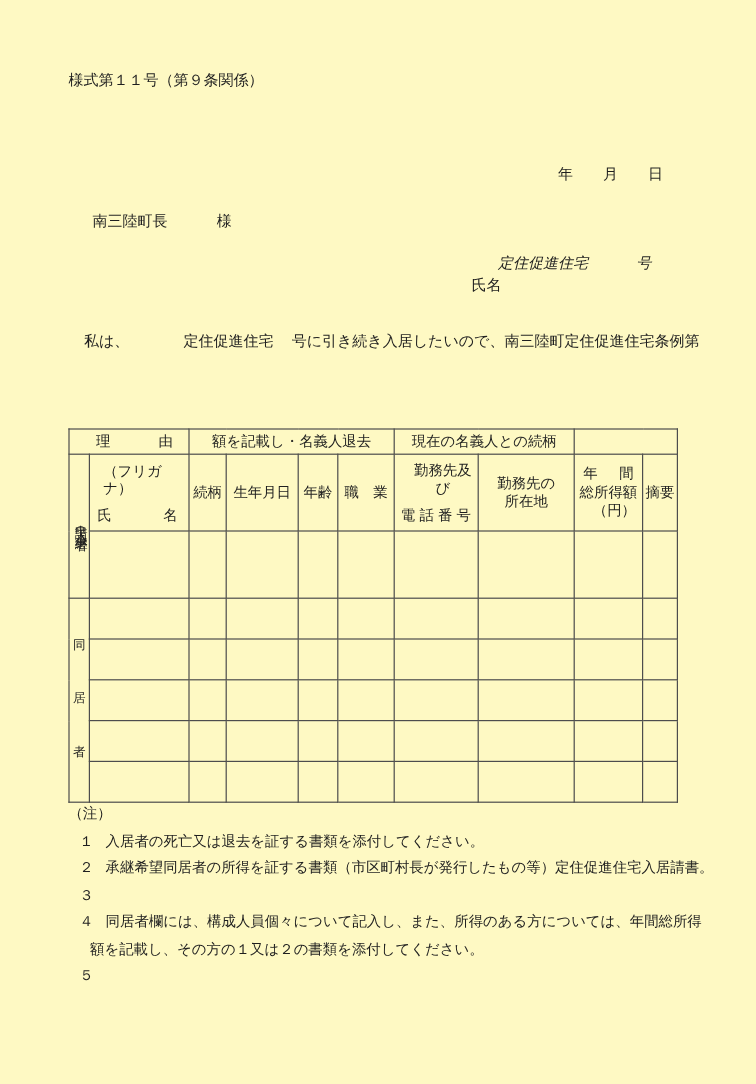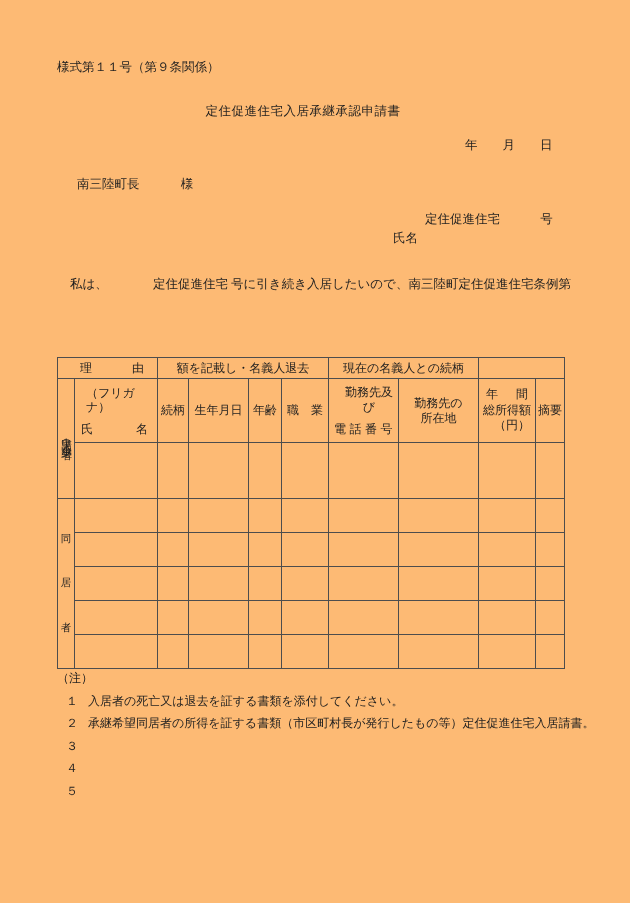--- a/index.html
+++ b/index.html
@@ -1,38 +1,38 @@
 <!DOCTYPE html>
 <html><head>
 <meta charset="utf-8">
 <style>
   * { margin:0; padding:0; box-sizing:border-box; }
   html,body { background:#e8e8e8; }
   .page {
     position:relative;
     width:630px; height:903px;
-    background:#fdba74;
+    background:#fef9c3;
     font-family:"Liberation Serif","DejaVu Serif",serif;
     color:#1f1f1f;
     overflow:hidden;
   }
   .abs { position:absolute; line-height:1.15; font-size:12.5px; white-space:nowrap; }
 
   .form-number { top:60px; left:57px; }
   .doc-title   { top:104px; left:57px; width:492px; text-align:center; letter-spacing:0.5px; }
   .date-line   { top:138px; left:465px; display:flex; gap:25px; }
   .addressee   { top:177px; left:77px;font-family:Liberation Serif, serif; }
   .addressee .honorific { margin-left:38px; }
-  .housing-line{ top:212px; left:425px; }
+  .housing-line{ top:212px; left:415px;font-style:italic; }
   .housing-line .unit { margin-left:37px; }
   .name-line   { top:231px; left:393px;text-align:right; }
   .body-line1  { top:277px; left:57px; }
   .body-line1 .bp1 { margin-left:13px; }
   .body-line1 .bp2 { margin-left:42px; }
-  .body-line1 .bp3 { }
+  .body-line1 .bp3 { margin-left:12px; }
   .body-line2  { top:301px; left:57px; }
 
   
   .form-table {
     position:absolute; left:57px; top:357px;
     border-collapse:collapse; table-layout:fixed; width:507px;
     font-size:12px; color:#1f1f1f;
   }
   .form-table th, .form-table td {
     border:1px solid #4d4d4d;
@@ -85,21 +85,20 @@
   .note-num  { display:inline-block; width:22px; padding-left:9px; flex:0 0 31px; }
   .note-text .cont { margin-left:-13px; }
 </style>
 </head>
 <body>
 
 <div class="page">
 
   <div class="abs form-number">様式第１１号（第９条関係）</div>
 
-  <div class="abs doc-title">定住促進住宅入居承継承認申請書</div>
 
   <div class="abs date-line">
     <span>年</span>
     <span>月</span>
     <span>日</span>
   </div>
 
   <div class="abs addressee">
     <span>南三陸町長</span>
     <span class="honorific">様</span>
@@ -265,20 +264,22 @@
     <div class="note-item">
       <span class="note-num">２</span>
       <div class="note-text">承継希望同居者の所得を証する書類（市区町村長が発行したもの等）定住促進住宅入居請書。</div>
     </div>
     <div class="note-item">
       <span class="note-num">３</span>
     </div>
     <div class="note-item">
       <span class="note-num">４</span>
       <div class="note-text">
+        <div>同居者欄には、構成人員個々について記入し、また、所得のある方については、年間総所得</div>
+        <div class="cont">額を記載し、その方の１又は２の書類を添付してください。</div>
       </div>
     </div>
     <div class="note-item">
       <span class="note-num">５</span>
     </div>
   </div>
 
 </div>
 
 </body></html>

